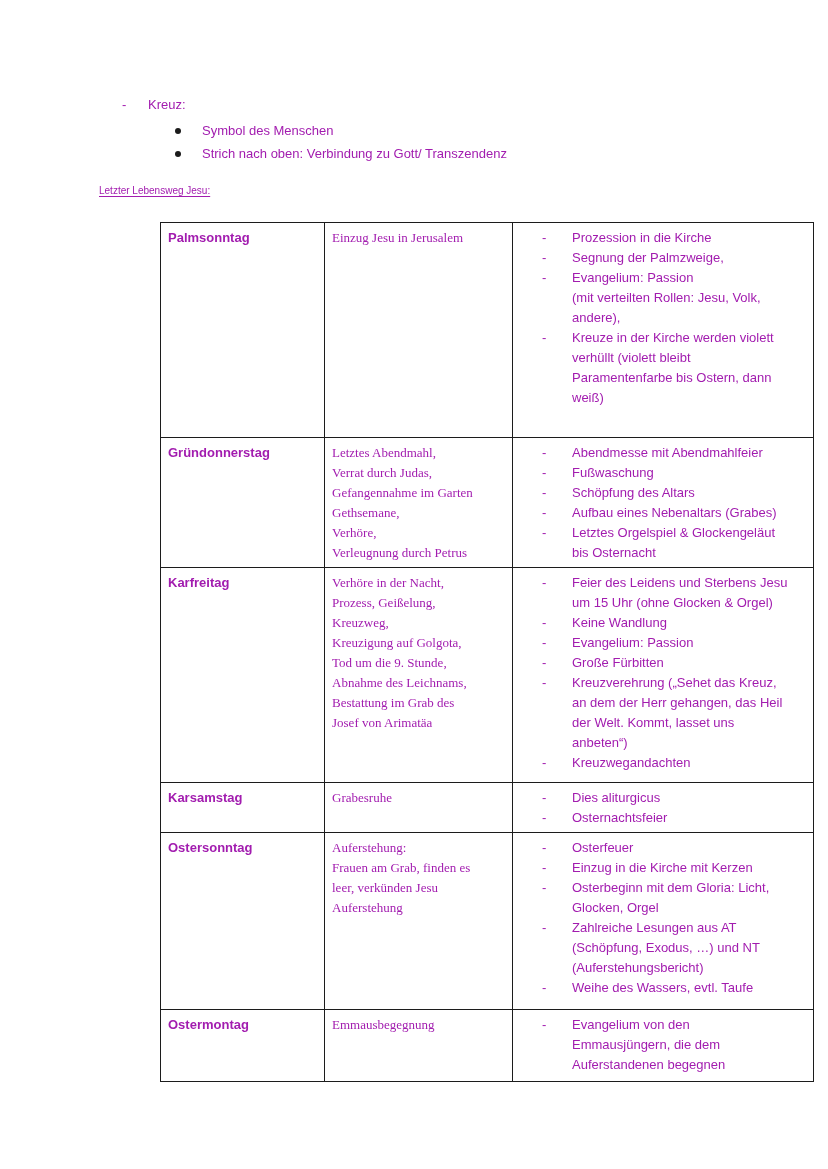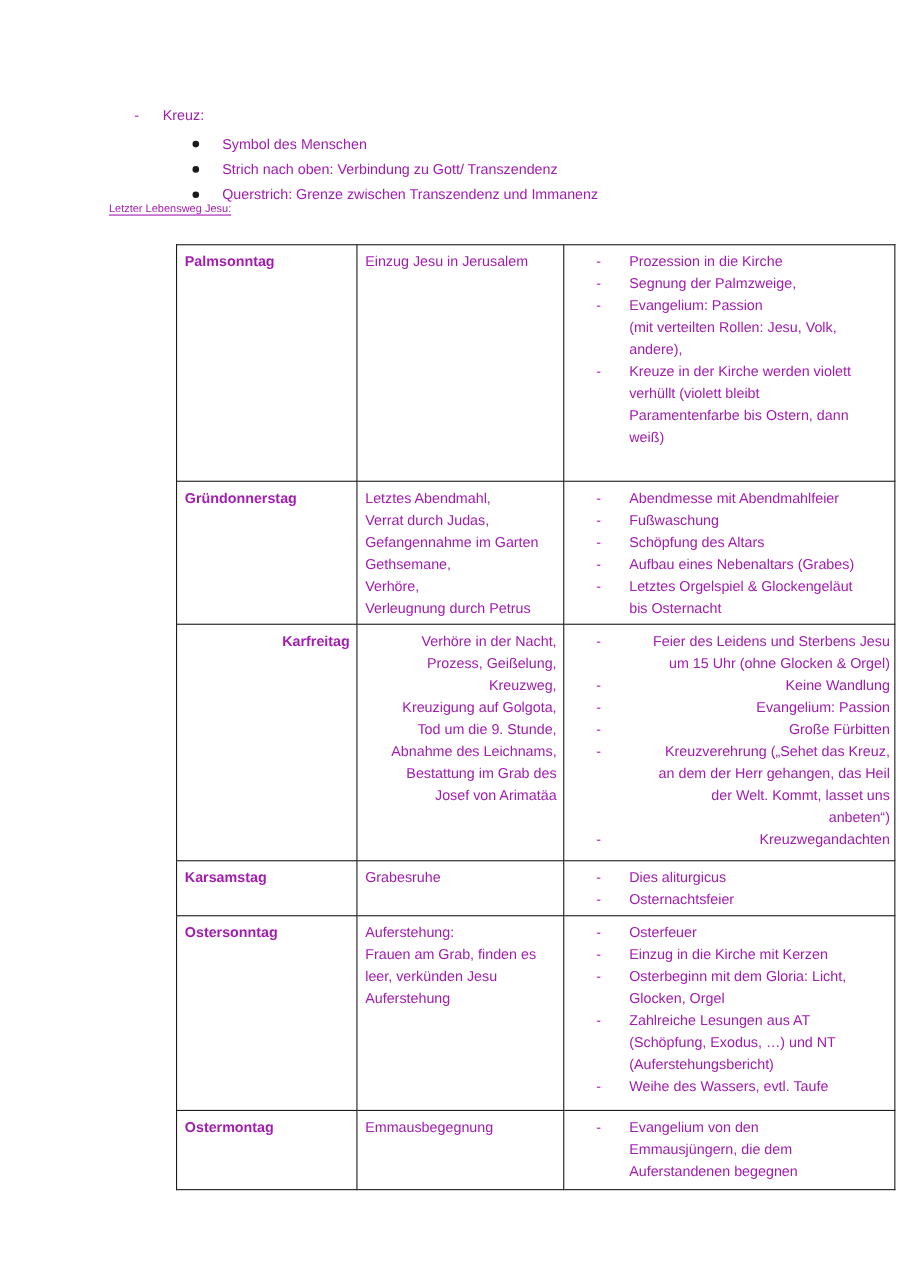--- a/index.html
+++ b/index.html
@@ -51,26 +51,26 @@
   .doc-table col.c3 { width: 301px; }
   .doc-table td {
     border: 1.5px solid #1c1c1c;
     vertical-align: top;
     padding: 5px 6px 4px 7px;
     line-height: 20px;
   }
   .doc-table td.lit { padding: 5px 4px 4px 0; }
   tr.r1 { height: 215px; }
   tr.r2 { height: 130px; }
-  tr.r3 { height: 215px; text-align: right; }
+  tr.r3 { height: 215px; }
   tr.r4 { height: 49px; }
   tr.r5 { height: 177px; padding-left: 48px; }
   tr.r6 { height: 72px; }
   .day { font-weight: bold; }
-  .pre { white-space: pre-wrap; }
+  .pre { white-space: pre-wrap; font-family: Liberation Serif, serif; }
   .lit-item { position: relative; padding-left: 59px; white-space: pre-wrap; }
   .lit-item::before { content: "-"; position: absolute; left: 29px; top: 0; }
 </style>
 </head>
 <body>
 
 <div class="page">
 
   <div class="intro">
     <div class="dash-item">
@@ -79,24 +79,20 @@
     </div>
     <div class="bullets">
       <div class="bullet-item">
         <span class="bullet-dot"></span>
         <span>Symbol des Menschen</span>
       </div>
       <div class="bullet-item">
         <span class="bullet-dot"></span>
         <span>Strich nach oben: Verbindung zu Gott/ Transzendenz</span>
       </div>
-      <div class="bullet-item">
-        <span class="bullet-dot"></span>
-        <span>Querstrich: Grenze zwischen Transzendenz und Immanenz</span>
-      </div>
     </div>
   </div>
 
   <div class="heading">Letzter Lebensweg Jesu:</div>
 
   <table class="doc-table">
     <colgroup>
         <col class="c1">
         <col class="c2">
         <col class="c3">

